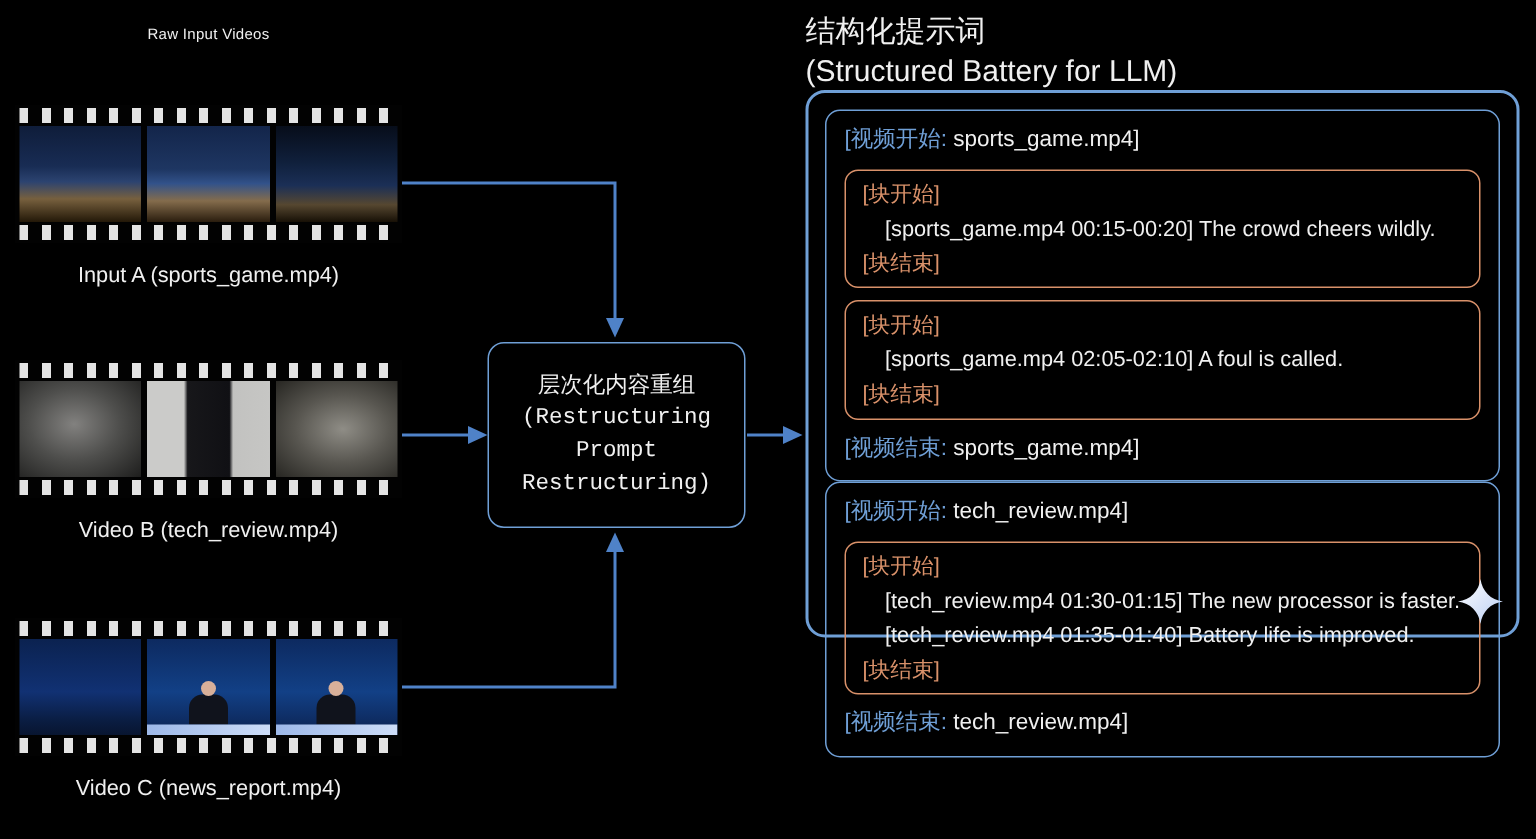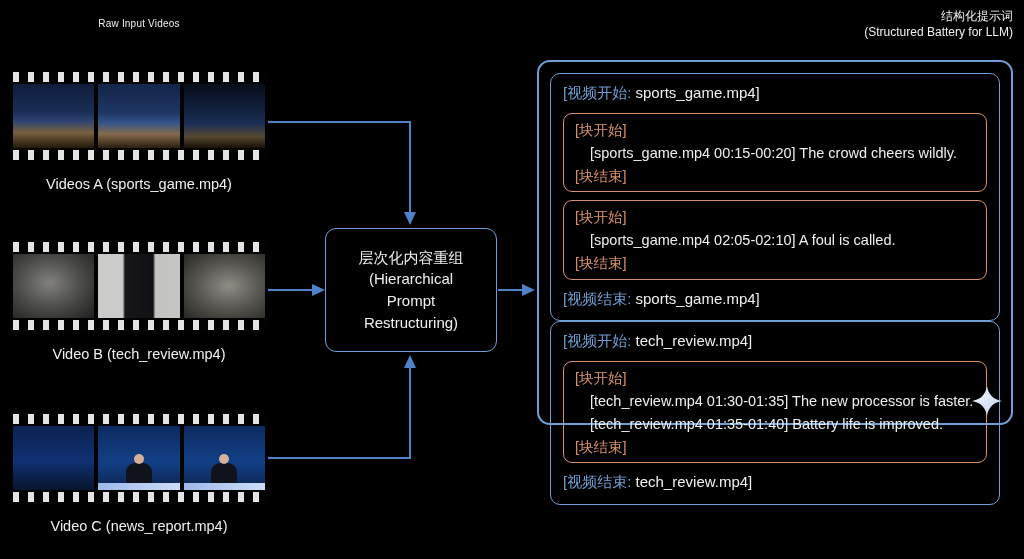--- a/index.html
+++ b/index.html
@@ -53,27 +53,27 @@
   }
 
   
   .arrows { position:absolute; left:0; top:0; pointer-events:none; }
 
   
   .hier-box {
     position:absolute; left:325px; top:228px; width:172px; height:124px;
     box-sizing:border-box; border:1.6px solid var(--blue,#6f9fd6); border-radius:11px;
     display:flex; flex-direction:column; align-items:center; justify-content:center;
-    font-size:15px; line-height:1.45; text-align:center; background:#000;
+    font-size:15px; line-height:1.45; text-align:center; background:#000;font-family:Liberation Mono, monospace;
   }
 
   
   .right-title {
     position:absolute; left:537px; top:8px; width:476px;
-    text-align:right; font-size:12px; line-height:1.35;
+    text-align:left; font-size:20px; line-height:1.35;
   }
   .panel {
     position:absolute; left:537px; top:60px; width:476px; height:365px;
     box-sizing:border-box; border:2px solid var(--blue,#6f9fd6); border-radius:13px;
     padding:11px 11px;
   }
   .vblock {
     border:1.6px solid var(--blue,#6f9fd6); border-radius:10px;
     padding:8px 12px 10px;
   }
@@ -96,21 +96,21 @@
 
 <div class="strip" style="top:70px">
   <div class="sprockets"></div>
   <div class="frames">
     <div class="frame fa1"></div>
     <div class="frame fa2"></div>
     <div class="frame fa3"></div>
   </div>
   <div class="sprockets"></div>
 </div>
-<div class="strip-label" style="top:176px">Videos A (sports_game.mp4)</div>
+<div class="strip-label" style="top:176px">Input A (sports_game.mp4)</div>
 
 <div class="strip" style="top:240px">
   <div class="sprockets"></div>
   <div class="frames">
     <div class="frame fb1"></div>
     <div class="frame fb2"></div>
     <div class="frame fb3"></div>
   </div>
   <div class="sprockets"></div>
 </div>
@@ -143,21 +143,21 @@
   <g style="fill:var(--arrow,#4f82c8)">
     <polygon points="404,212 416,212 410,225"></polygon>
     <polygon points="312,284 312,296 325,290"></polygon>
     <polygon points="404,368 416,368 410,355"></polygon>
     <polygon points="522,284 522,296 535,290"></polygon>
   </g>
 </svg>
 
 <div class="hier-box">
   <div>层次化内容重组</div>
-  <div>(Hierarchical</div>
+  <div>(Restructuring</div>
   <div>Prompt</div>
   <div>Restructuring)</div>
 </div>
 
 <div class="right-title">
   <div>结构化提示词</div>
   <div>(Structured Battery for LLM)</div>
 </div>
 
 <div class="panel">
@@ -180,21 +180,21 @@
       <span class="zh">[视频结束:</span><span> sports_game.mp4]</span>
     </div>
   </div>
 
   <div class="vblock">
     <div class="vline">
       <span class="zh">[视频开始:</span><span> tech_review.mp4]</span>
     </div>
     <div class="oblock">
       <div class="oline">[块开始]</div>
-      <div class="pline">[tech_review.mp4 01:30-01:35] The new processor is faster.</div>
+      <div class="pline">[tech_review.mp4 01:30-01:15] The new processor is faster.</div>
       <div class="pline">[tech_review.mp4 01:35-01:40] Battery life is improved.</div>
       <div class="oline">[块结束]</div>
     </div>
     <div class="vline">
       <span class="zh">[视频结束:</span><span> tech_review.mp4]</span>
     </div>
   </div>
 
   <svg class="sparkle" viewBox="0 0 24 24">
     <defs>

